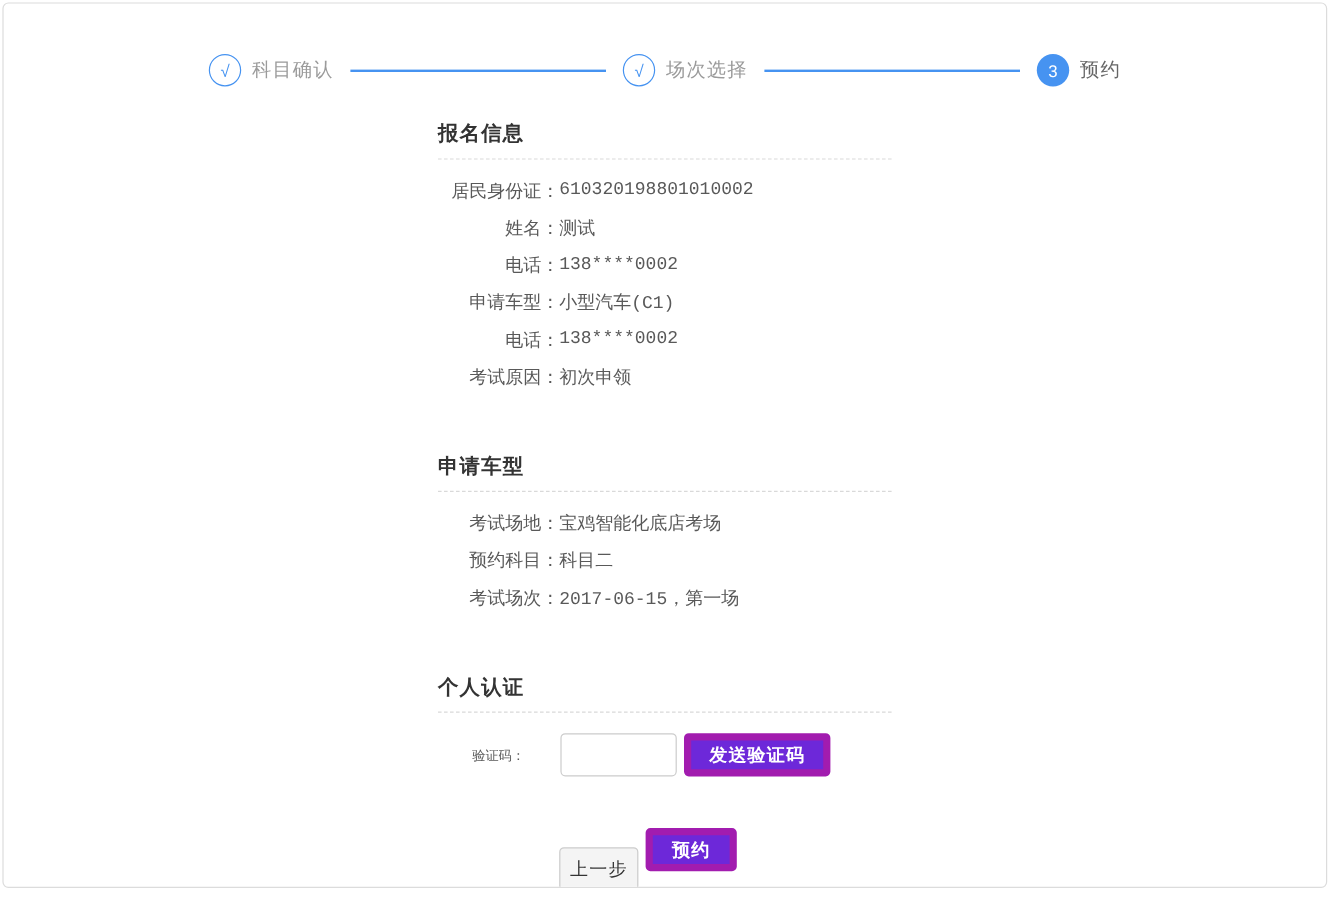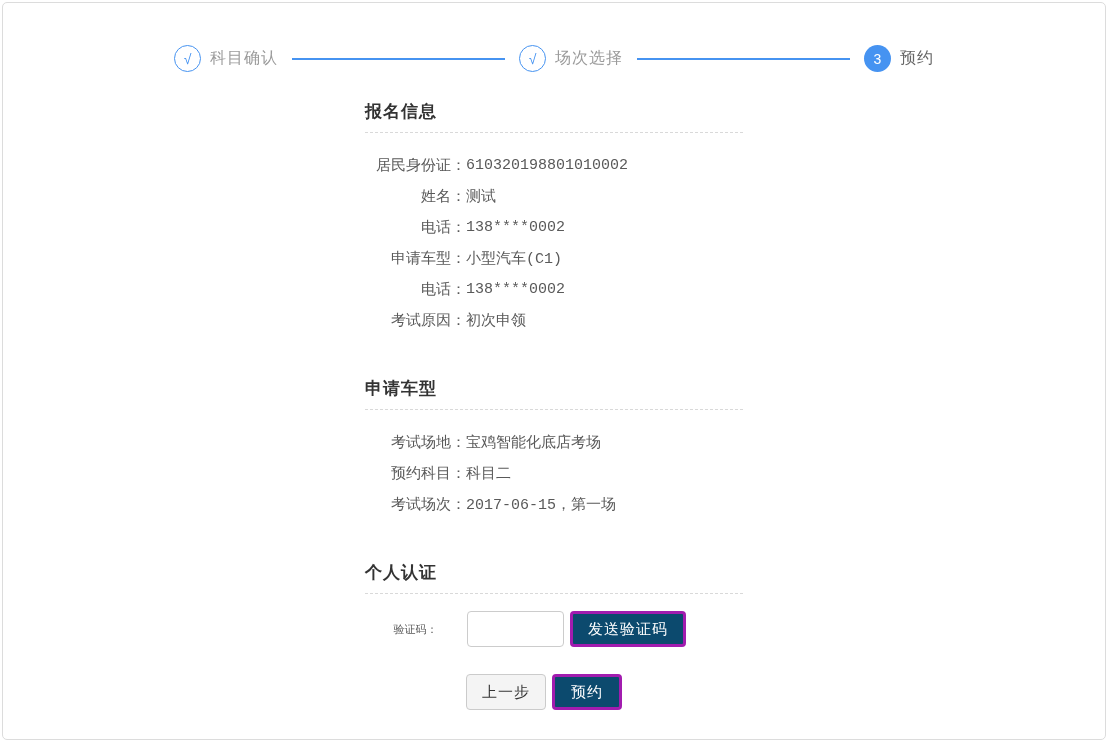--- a/index.html
+++ b/index.html
@@ -70,21 +70,21 @@
     color: #333333;
     letter-spacing: 1px;
   }
   .divider {
     border-top: 1px dashed #d9d9d9;
     margin-top: 9px;
   }
   .rows { padding-top: 17px; }
   .info-row {
     display: flex;
-    align-items: center;
+    align-items: flex-start;
     height: 31px;
     font-size: 15px;
     color: #595959;
   }
   .info-label {
     width: 101px;
     text-align: right;
     white-space: nowrap;
     flex: 0 0 auto;
   }
@@ -117,40 +117,41 @@
   }
   .btn {
     height: 36px;
     border-radius: 4px;
     font-size: 15px;
     font-family: inherit;
     cursor: pointer;
     white-space: nowrap;
   }
   .btn-blue {
-    background: #0c4a6e;
-    border: 3px solid #a21caf;
+    background: #6d28d9;
+    border: 6px solid #a21caf;
     color: #ffffff;
-    font-weight: normal;
+    font-weight: bold;
     padding: 0 15px;
     letter-spacing: 1px;
   }
   .send-code { margin-left: 6px; }
   .actions {
     margin-top: 27px;
     margin-left: 101px;
     display: flex;
     align-items: center;
   }
   .btn-gray {
     background: #f4f4f4;
     border: 1px solid #cbcbcb;
     color: #333333;
-    padding: 0 15px;
-    letter-spacing: 1px;
+    padding: 0 8px;
+    letter-spacing: 1px;
+    margin-top: 32px;
   }
   .submit { margin-left: 6px; padding: 0 16px; }
 </style>
 </head>
 <body>
 
 <div class="card">
 
   <div class="stepper">
     <div class="step">

